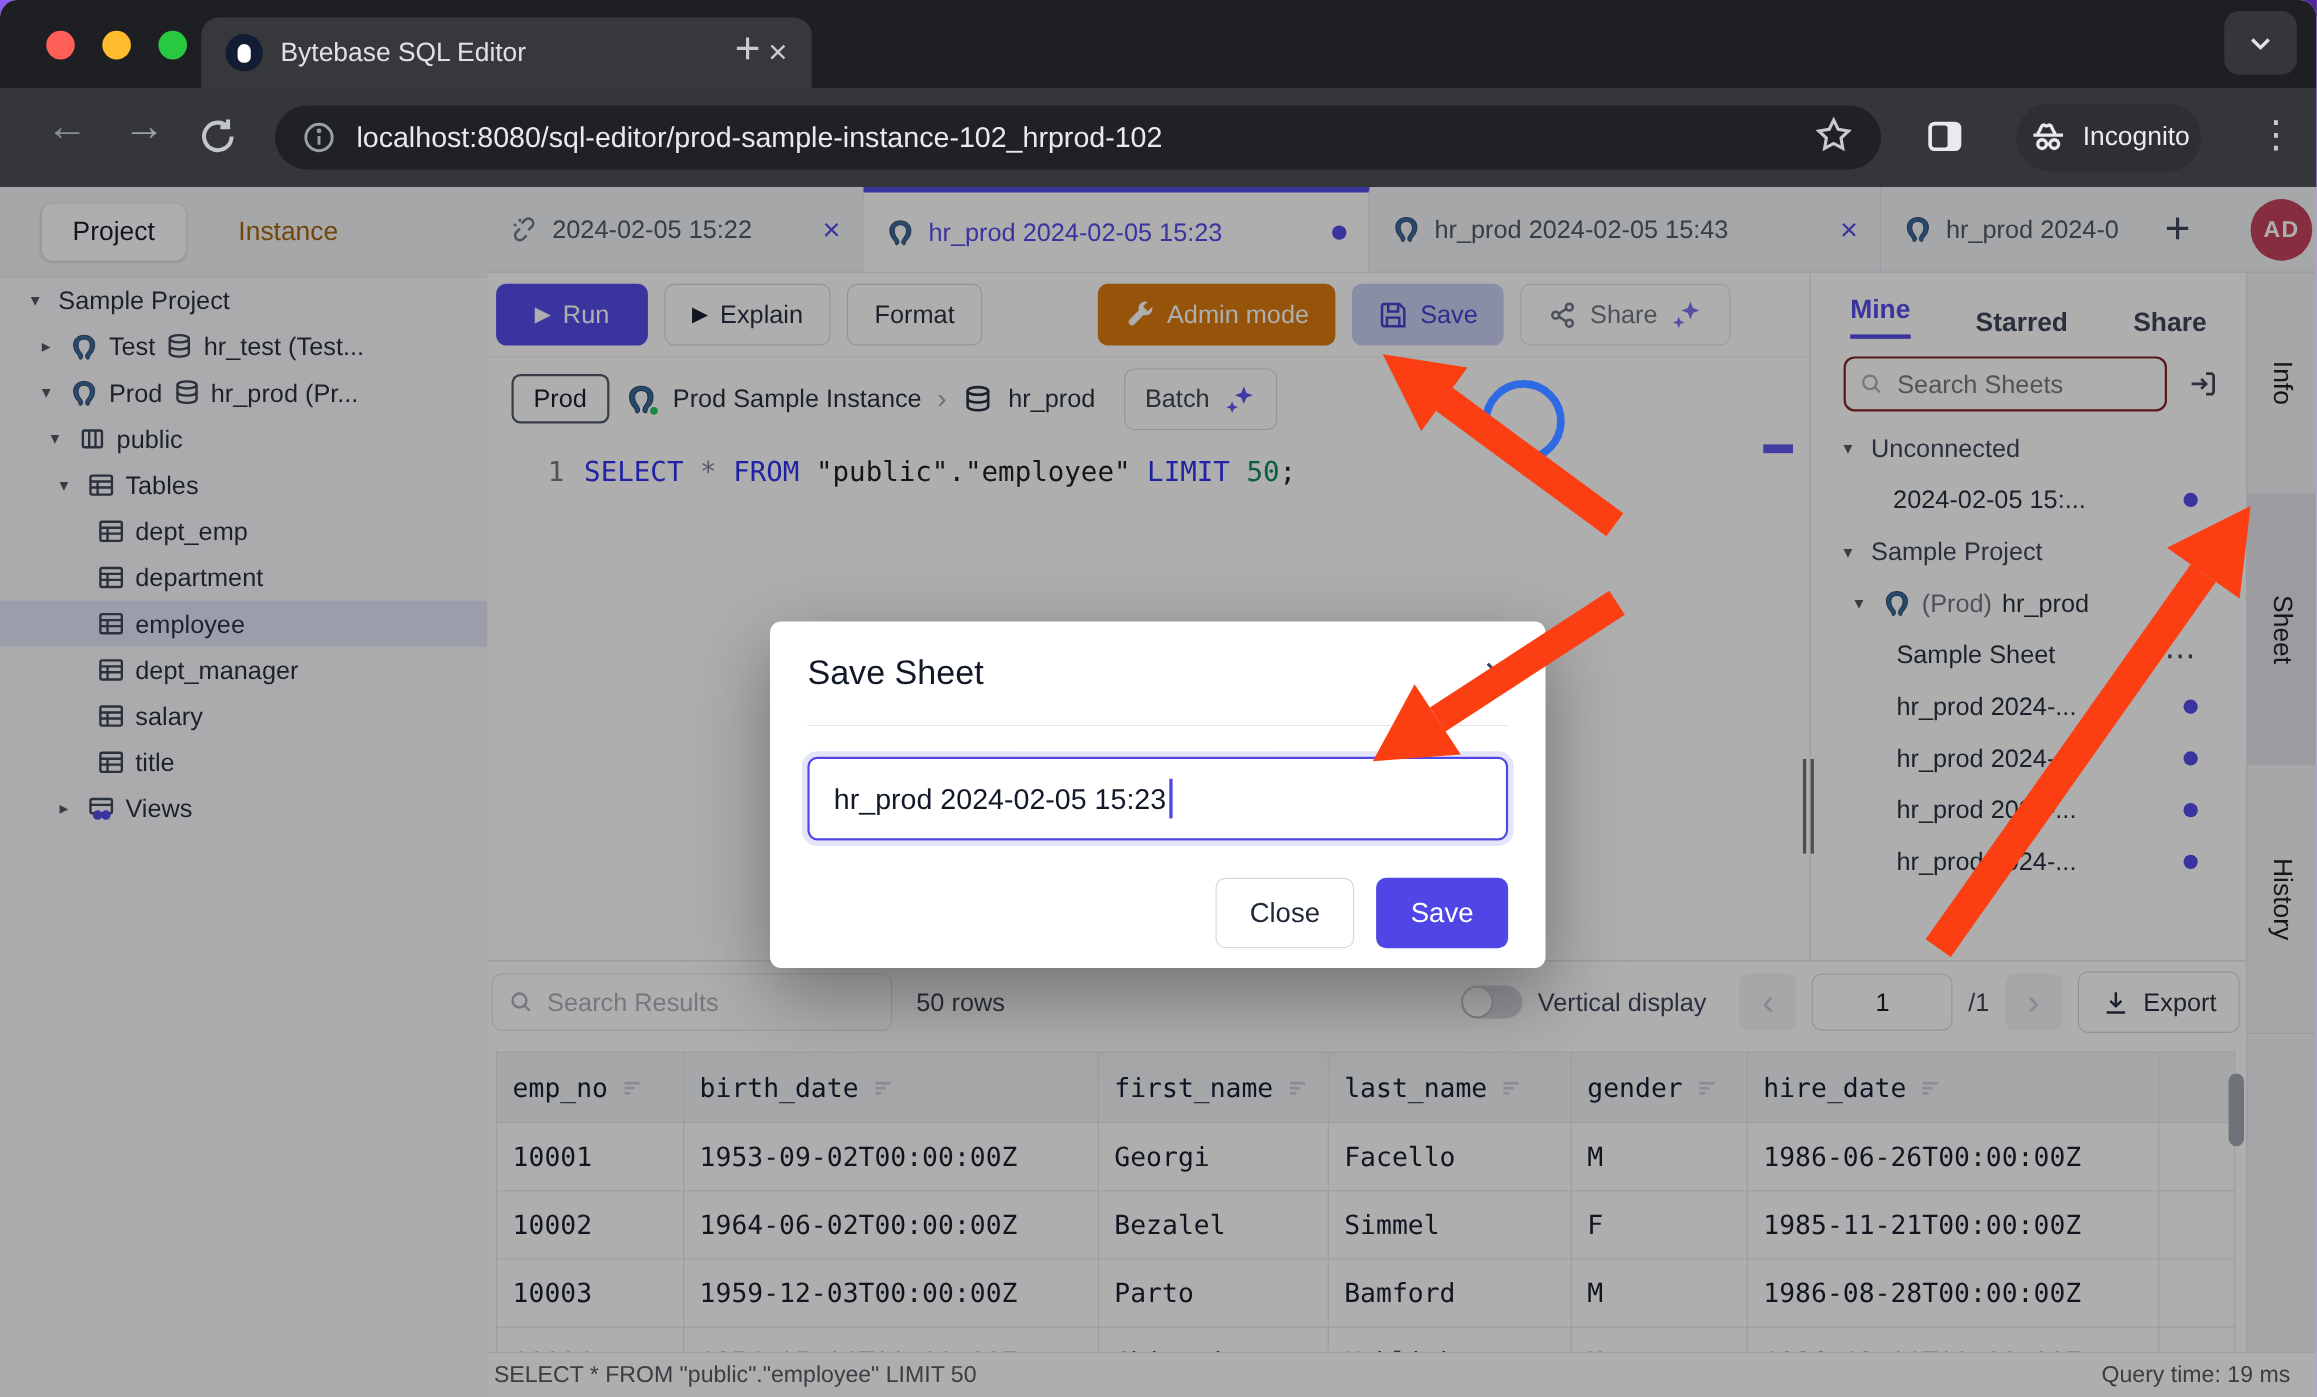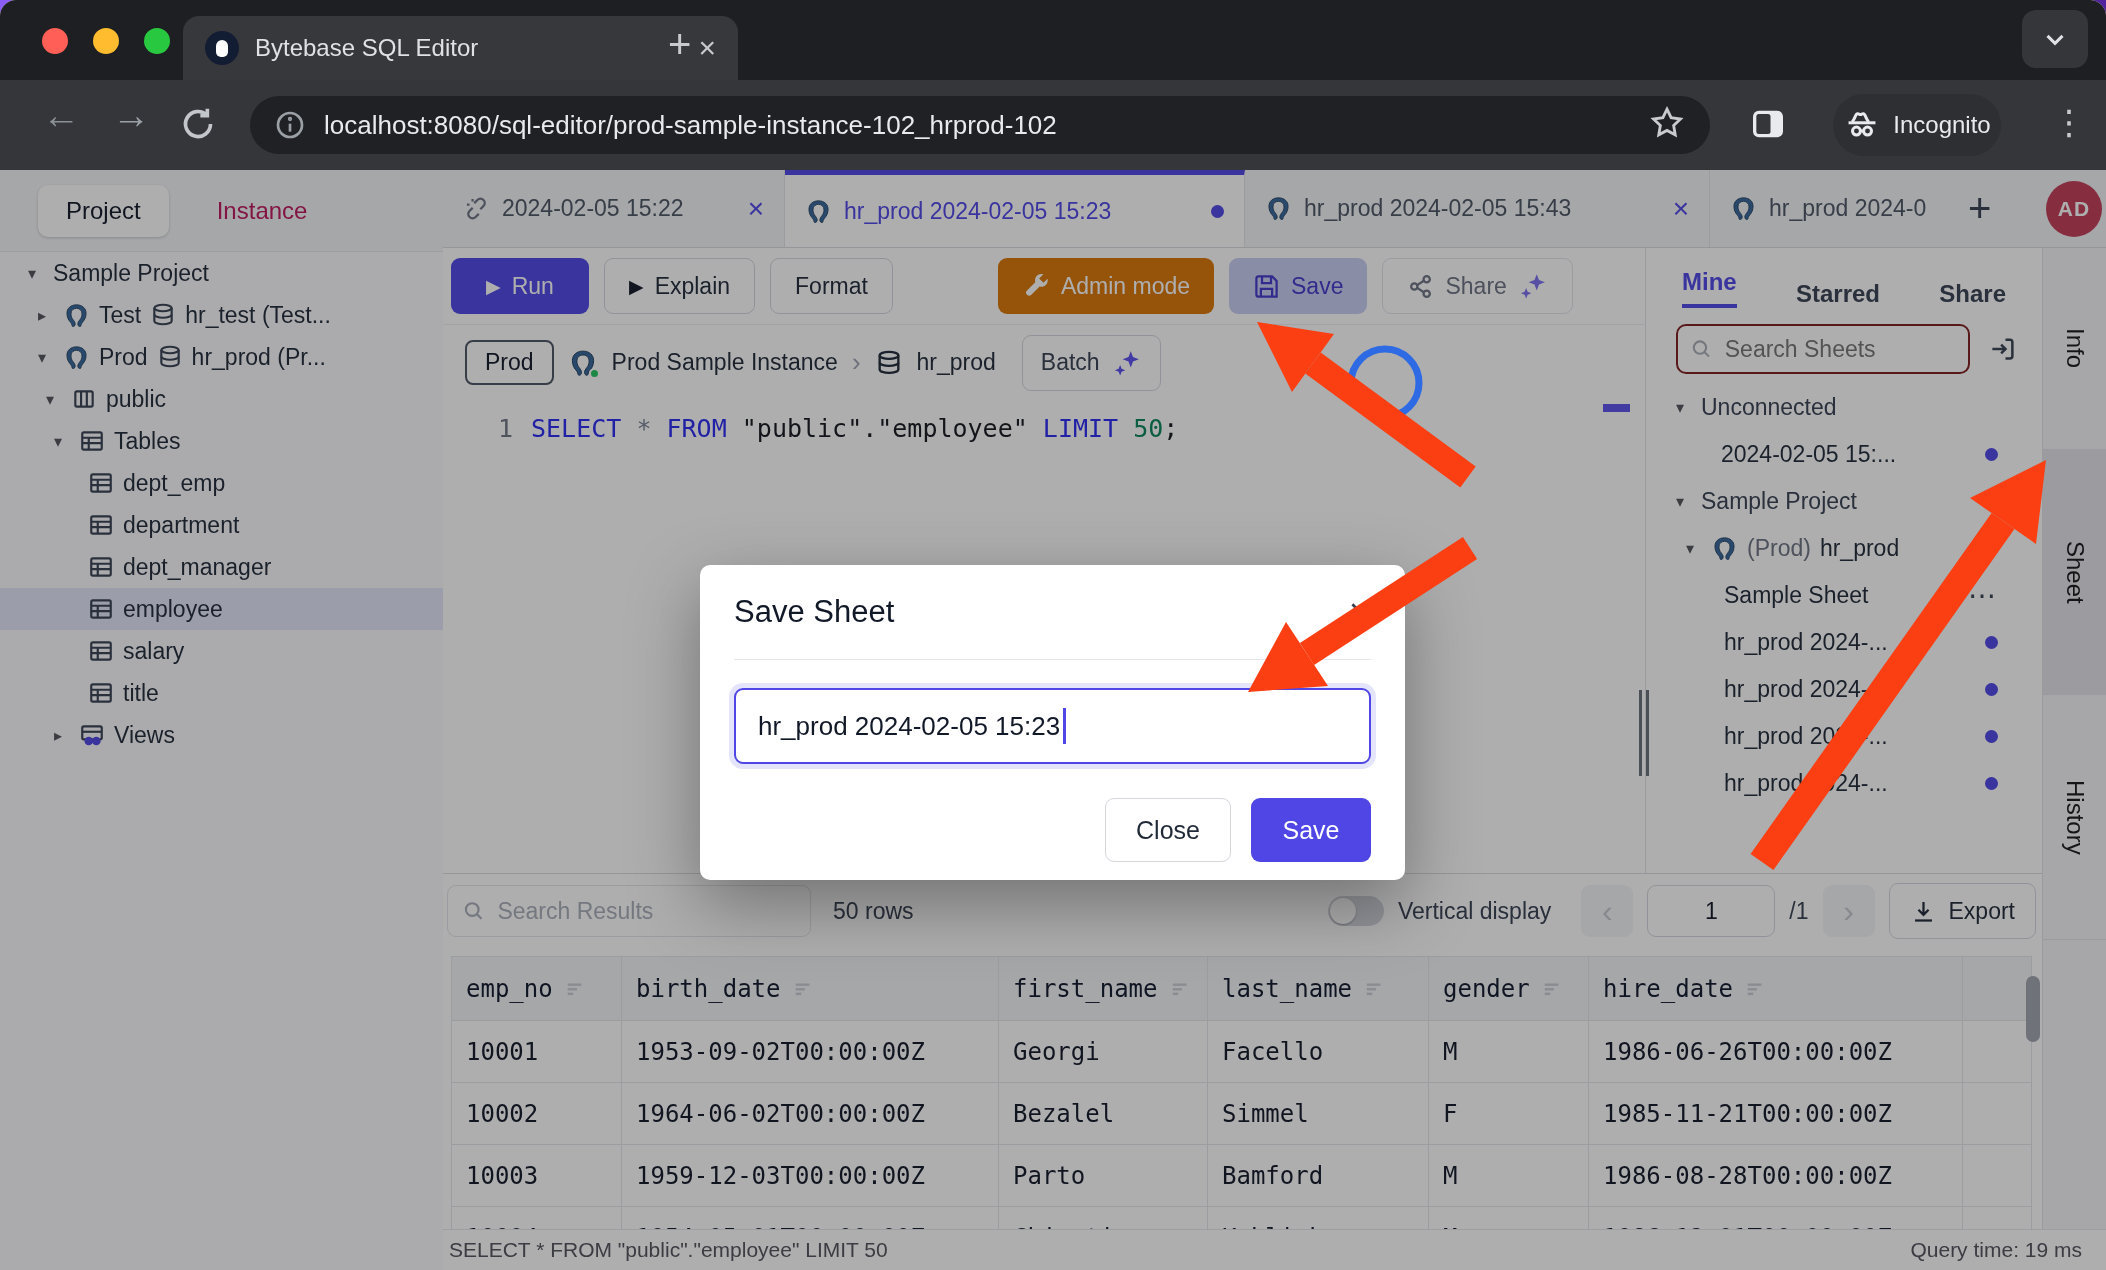--- a/index.html
+++ b/index.html
@@ -27,21 +27,21 @@
   .url{color:#e8eaed;font-size:26px;white-space:nowrap;}
   .incog{position:absolute;left:1833px;top:14px;width:168px;height:62px;border-radius:31px;background:#2e2f33;
     display:flex;align-items:center;justify-content:center;gap:12px;color:#e8eaed;font-size:24px;}
   
   .app{position:absolute;top:170px;left:0;right:0;bottom:0;background:#fff;}
   
   .sidebar{position:absolute;left:0;top:0;bottom:0;width:510px;background:#fbfbfc;border-right:1px solid #e0e2e7;}
   .sb-head{height:82px;background:#f3f4f6;border-bottom:1px solid #e5e7eb;display:flex;align-items:center;}
   .chip{margin-left:38px;background:#fff;border-radius:10px;padding:12px 28px;font-size:24px;color:#111827;
     box-shadow:0 1px 3px rgba(0,0,0,.18);}
-  .sb-tab2{margin-left:48px;font-size:24px;color:#be185d;}
+  .sb-tab2{margin-left:48px;font-size:24px;color:#a16207;}
   .sb-sliders{margin-left:auto;margin-right:34px;}
   .sb-search{margin:22px 36px 12px 34px;height:56px;border:1px solid #e2e4e9;background:#fff;border-radius:10px;
     display:flex;align-items:center;padding:0 14px;gap:12px;}
   .sb-search input,.mini-input{border:none;outline:none;font-family:"Liberation Sans",sans-serif;font-size:23px;color:#111827;width:100%;background:transparent;}
   .sb-search input::placeholder,.res-search input::placeholder{color:#a8adb7;}
   .trow{height:42px;display:flex;align-items:center;font-size:23px;color:#1f2937;gap:9px;white-space:nowrap;}
   .trow.sel{background:#e3e5f8;}
   .car{color:#52525b;font-size:16px;width:24px;text-align:center;flex:none;}
   .muted{color:#6b7280;}
   .handle{position:absolute;display:flex;gap:4px;}
@@ -273,33 +273,33 @@
           </svg>
         <span>dept_emp</span>
       </div>
       <div class="trow" style="padding-left:88px">
         <svg width="26" height="26" viewBox="0 0 24 24" fill="none" stroke="#374151" stroke-width="2">
             <rect x="3" y="4" width="18" height="16" rx="1.5"></rect>
             <path d="M3 9h18M3 14h18M9 9v11"></path>
           </svg>
         <span>department</span>
       </div>
-      <div class="trow" style="padding-left:88px">
+      <div class="trow sel" style="padding-left:88px">
         <svg width="26" height="26" viewBox="0 0 24 24" fill="none" stroke="#374151" stroke-width="2">
             <rect x="3" y="4" width="18" height="16" rx="1.5"></rect>
             <path d="M3 9h18M3 14h18M9 9v11"></path>
           </svg>
-        <span>dept_manager</span>
-      </div>
-      <div class="trow sel" style="padding-left:88px">
+        <span>employee</span>
+      </div>
+      <div class="trow" style="padding-left:88px">
         <svg width="26" height="26" viewBox="0 0 24 24" fill="none" stroke="#374151" stroke-width="2">
             <rect x="3" y="4" width="18" height="16" rx="1.5"></rect>
             <path d="M3 9h18M3 14h18M9 9v11"></path>
           </svg>
-        <span>employee</span>
+        <span>dept_manager</span>
       </div>
       <div class="trow" style="padding-left:88px">
         <svg width="26" height="26" viewBox="0 0 24 24" fill="none" stroke="#374151" stroke-width="2">
             <rect x="3" y="4" width="18" height="16" rx="1.5"></rect>
             <path d="M3 9h18M3 14h18M9 9v11"></path>
           </svg>
         <span>salary</span>
       </div>
       <div class="trow" style="padding-left:88px">
         <svg width="26" height="26" viewBox="0 0 24 24" fill="none" stroke="#374151" stroke-width="2">

